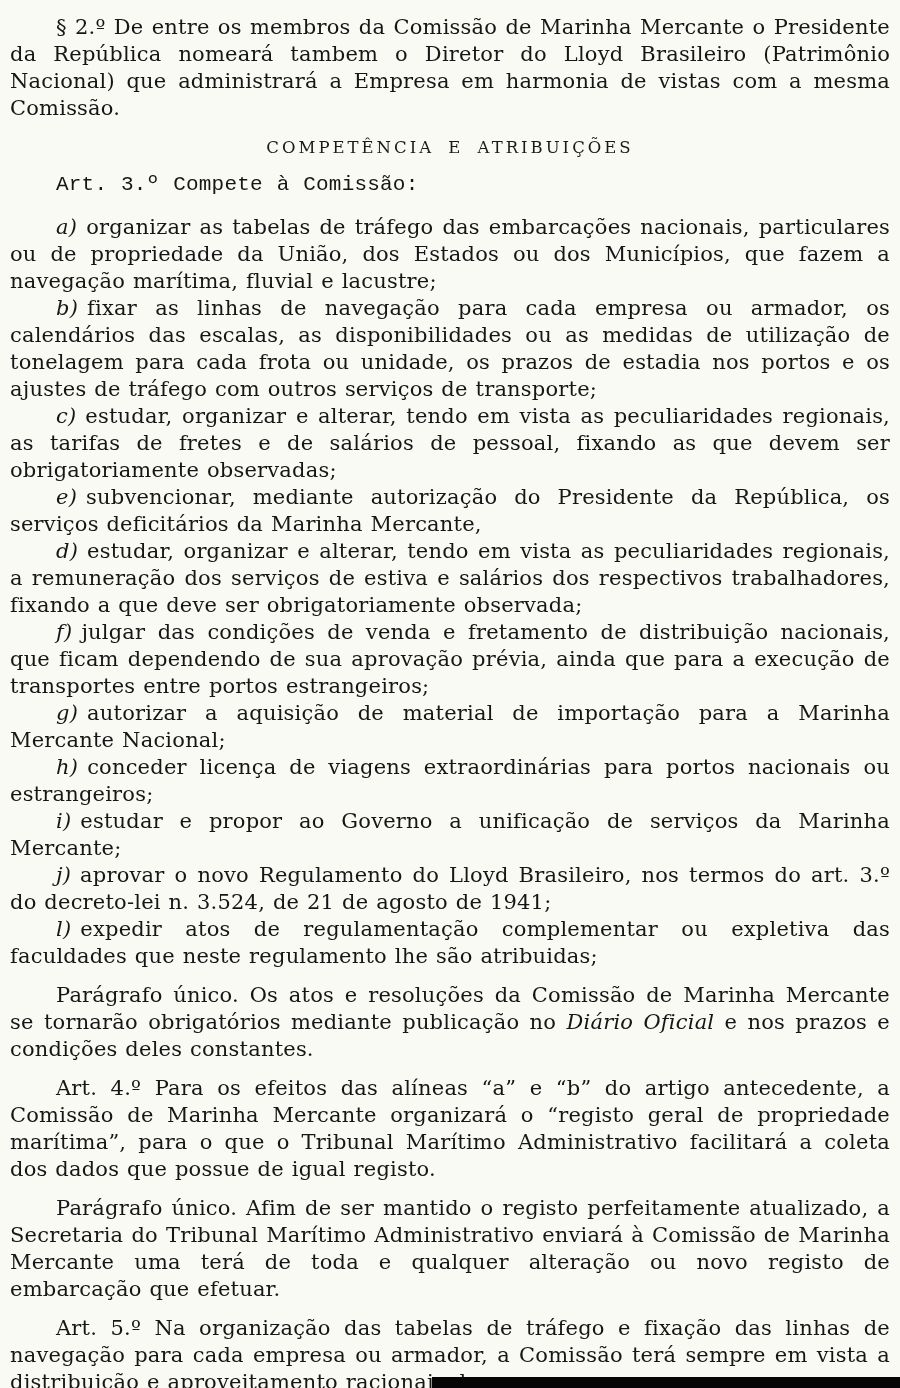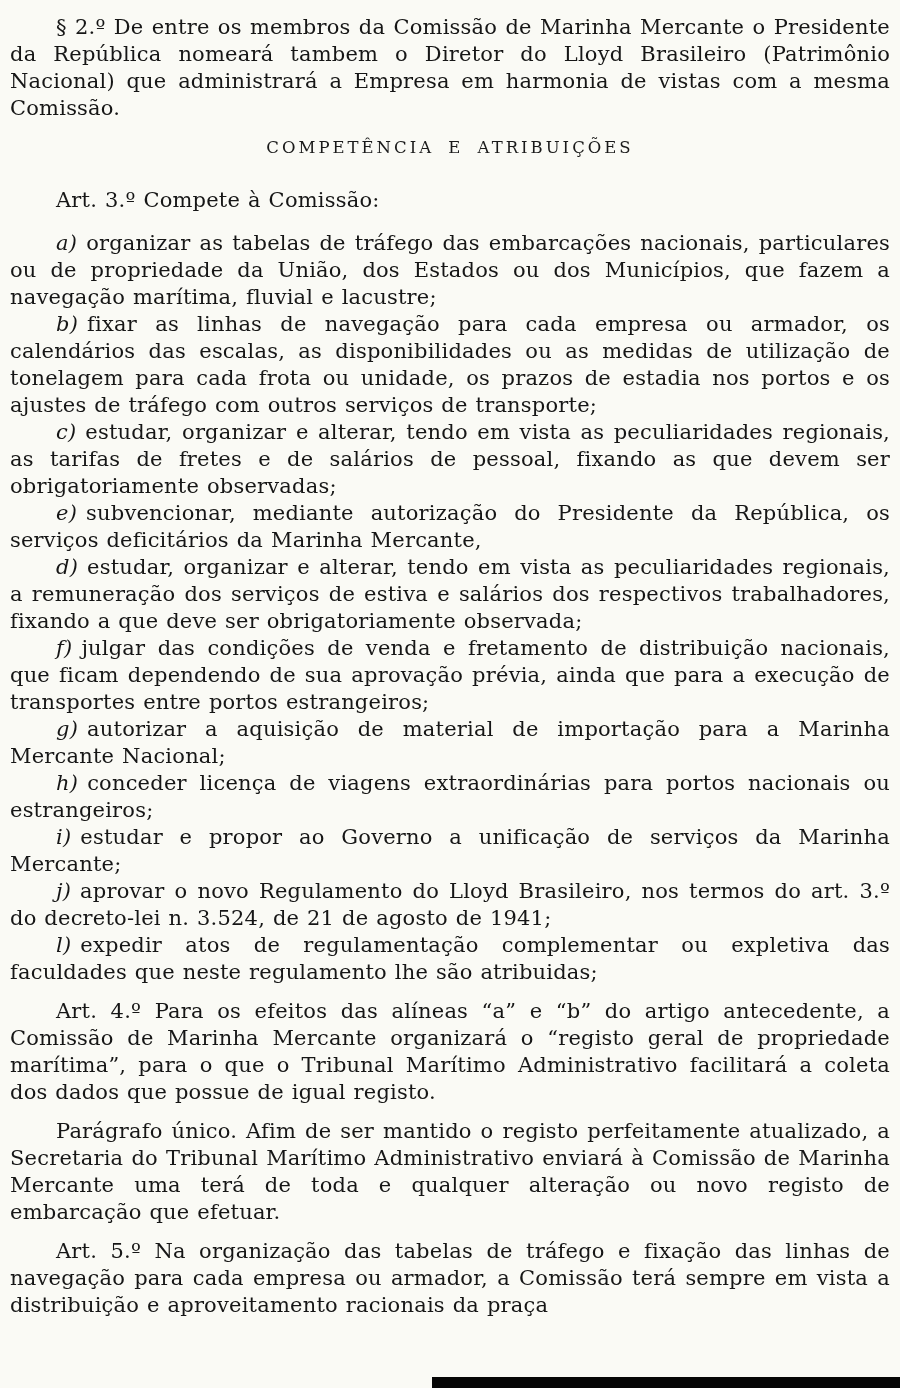--- a/index.html
+++ b/index.html
@@ -25,21 +25,21 @@
   }
   .heading {
     text-align: center;
     font-size: 16.5px;
     font-weight: normal;
     letter-spacing: 3px;
     word-spacing: 6px;
     margin-top: 16px;
     color: #1a1a1a;
   }
-  .art-intro { margin-top: 30px; }
+  .art-intro { margin-top: 14px; font-family: Liberation Mono, monospace; }
   .items { margin-top: 16px; }
   .gap { margin-top: 12px; }
   .it { font-style: italic; }
   .letter { margin-right: 9px; }
   .scan-bar {
     position: absolute;
     bottom: 0;
     right: 0;
     width: 468px;
     height: 11px;
@@ -64,20 +64,21 @@
     <p class="para"><span class="it letter">e)</span><span>subvencionar, mediante autorização do Presidente da República, os serviços deficitários da Marinha Mercante,</span></p>
     <p class="para"><span class="it letter">d)</span><span>estudar, organizar e alterar, tendo em vista as peculiaridades regionais, a remuneração dos serviços de estiva e salários dos respectivos trabalhadores, fixando a que deve ser obrigatoriamente observada;</span></p>
     <p class="para"><span class="it letter">f)</span><span>julgar das condições de venda e fretamento de distribuição nacionais, que ficam dependendo de sua aprovação prévia, ainda que para a execução de transportes entre portos estrangeiros;</span></p>
     <p class="para"><span class="it letter">g)</span><span>autorizar a aquisição de material de importação para a Marinha Mercante Nacional;</span></p>
     <p class="para"><span class="it letter">h)</span><span>conceder licença de viagens extraordinárias para portos nacionais ou estrangeiros;</span></p>
     <p class="para"><span class="it letter">i)</span><span>estudar e propor ao Governo a unificação de serviços da Marinha Mercante;</span></p>
     <p class="para"><span class="it letter">j)</span><span>aprovar o novo Regulamento do Lloyd Brasileiro, nos termos do art. 3.º do decreto-lei n. 3.524, de 21 de agosto de 1941;</span></p>
     <p class="para"><span class="it letter">l)</span><span>expedir atos de regulamentação complementar ou expletiva das faculdades que neste regulamento lhe são atribuidas;</span></p>
   </div>
 
+  <p class="para gap"><span>Parágrafo único. Os atos e resoluções da Comissão de Marinha Mercante se tornarão obrigatórios mediante publicação no </span><span class="it">Diário Oficial</span><span> e nos prazos e condições deles constantes.</span></p>
 
   <p class="para gap">Art. 4.º Para os efeitos das alíneas “a” e “b” do artigo antecedente, a Comissão de Marinha Mercante organizará o “registo geral de propriedade marítima”, para o que o Tribunal Marítimo Administrativo facilitará a coleta dos dados que possue de igual registo.</p>
 
   <p class="para gap">Parágrafo único. Afim de ser mantido o registo perfeitamente atualizado, a Secretaria do Tribunal Marítimo Administrativo enviará à Comissão de Marinha Mercante uma terá de toda e qualquer alteração ou novo registo de embarcação que efetuar.</p>
 
   <p class="para gap">Art. 5.º Na organização das tabelas de tráfego e fixação das linhas de navegação para cada empresa ou armador, a Comissão terá sempre em vista a distribuição e aproveitamento racionais da praça</p>
 
 </div>
 
 <div class="scan-bar"></div>

